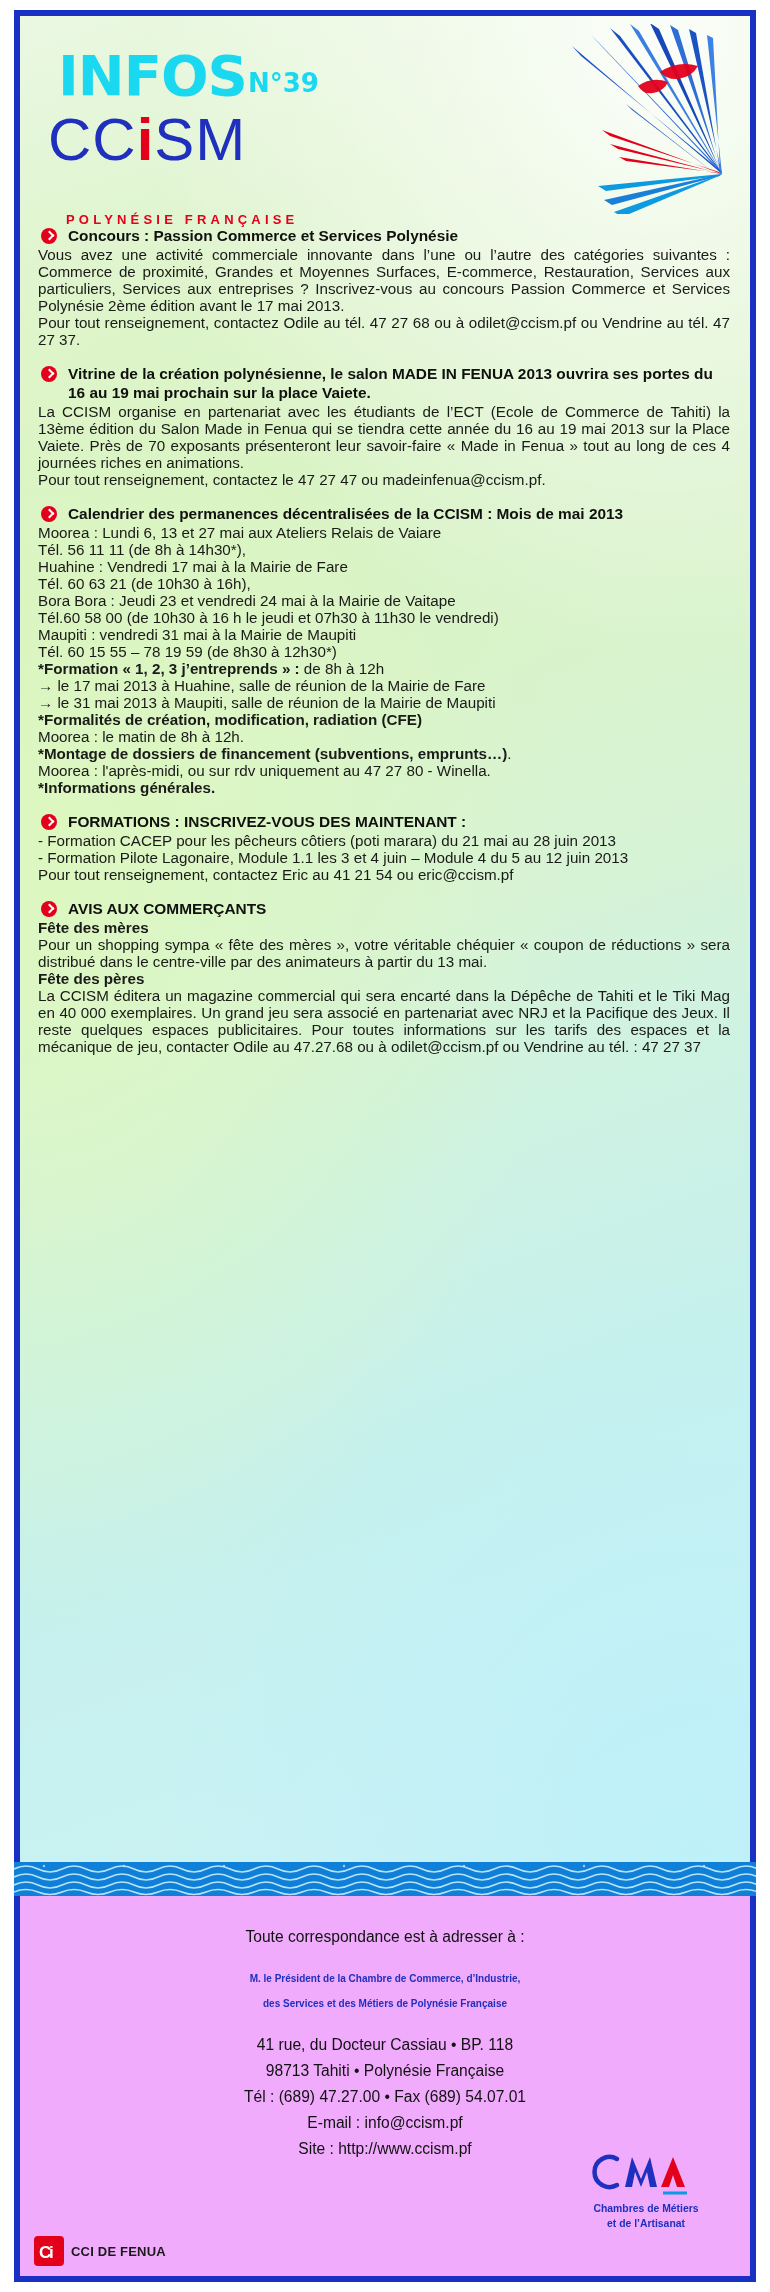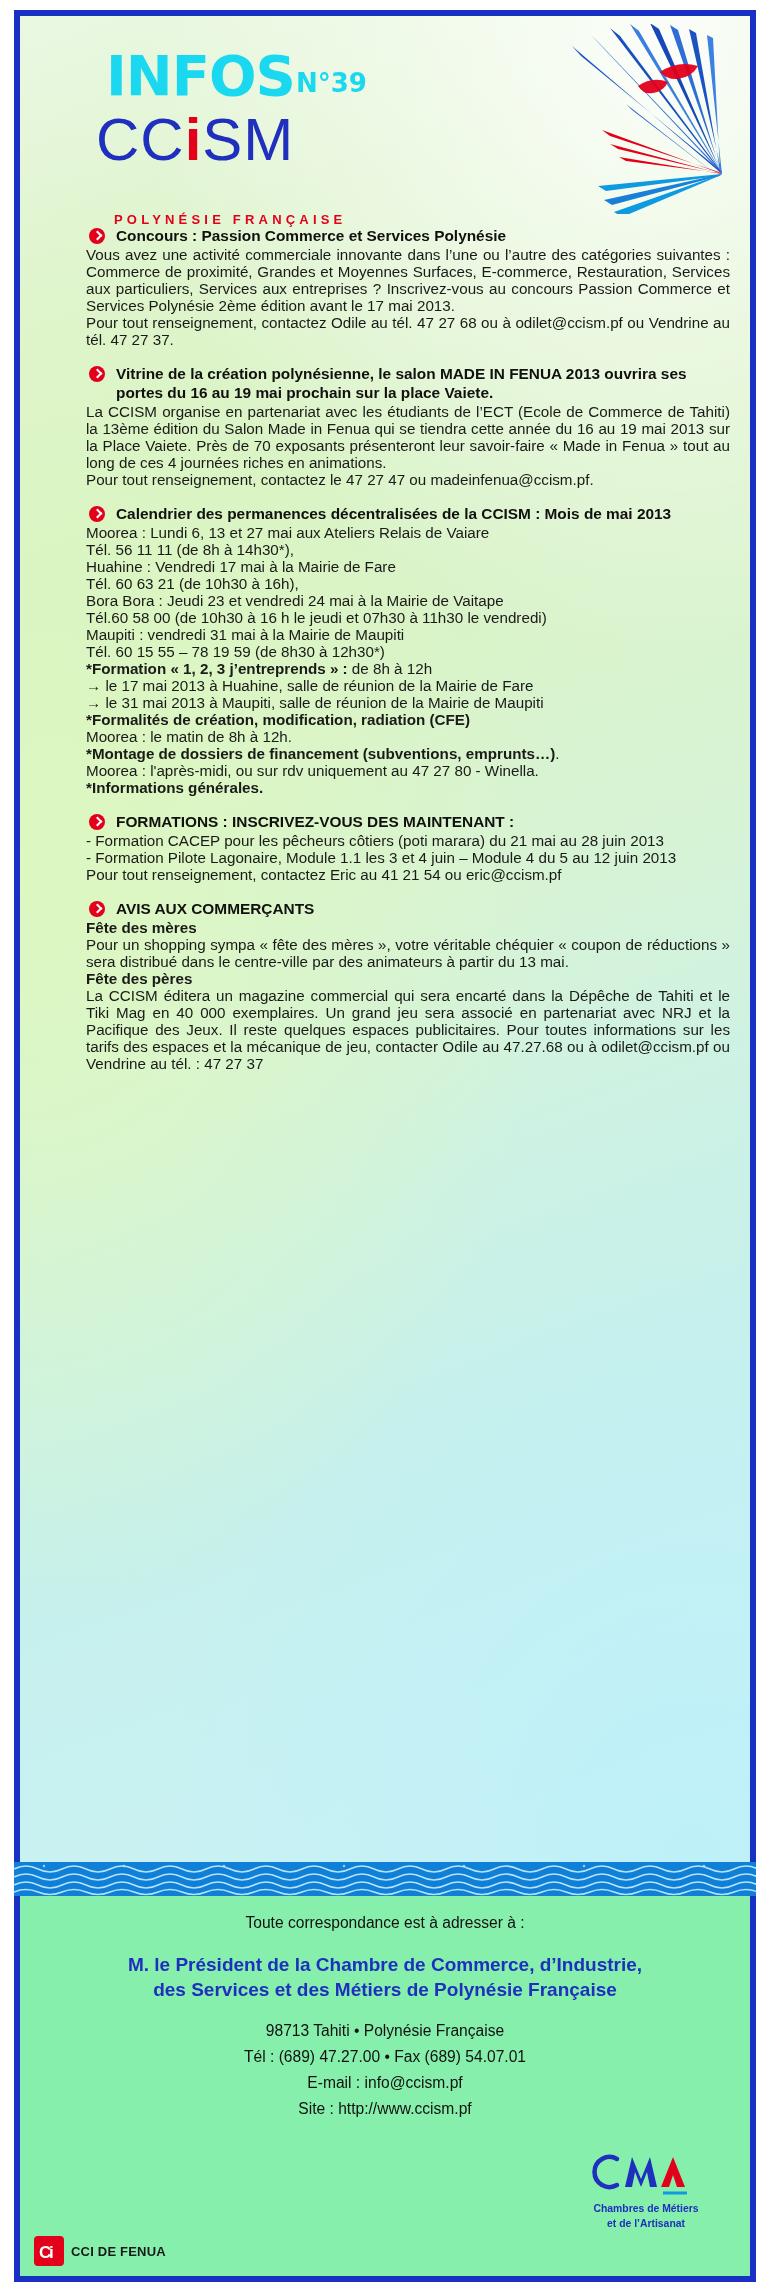--- a/index.html
+++ b/index.html
@@ -28,21 +28,20 @@
         #eaf8e2 0%,
         #dff4cf 14%,
         #d8f2c6 26%,
         #d9f3cb 38%,
         #d7f3d6 50%,
         #cdf2e4 62%,
         #c6f0ec 74%,
         #c8f1f2 85%,
         #cdf2f5 100%);
     overflow: hidden;
-    padding-left: 48px;
   }
   .panel::after{
     content:"";
     position:absolute; inset:0;
     background: radial-gradient(130% 60% at 88% 2%, rgba(255,255,255,.88) 0%, rgba(255,255,255,0) 55%),
                 radial-gradient(120% 70% at 4% 46%, rgba(222,248,190,.85) 0%, rgba(222,248,190,0) 58%),
                 radial-gradient(120% 55% at 92% 99%, rgba(186,240,250,.8) 0%, rgba(186,240,250,0) 60%);
     pointer-events:none;
   }
   .panel-inner { position: relative; z-index: 3; }
@@ -165,32 +164,32 @@
 
   
   .footer {
     position: absolute;
     left: 14px;
     top: 1896px;
     width: 742px;
     height: 386px;
     border: 6px solid #1a2fc4;
     border-top: none;
-    background: #86efac;
+    background: #f0abfc;
     text-align: center;
-    padding-top: 14px;
+    padding-top: 28px;
   }
   .f-line {
     font-size: 15.6px;
     color: #111;
     line-height: 26px;
     font-family: "Liberation Sans", sans-serif;
   }
   .f-blue {
-    font-size: 19px;
+    font-size: 10px;
     color: #1f2fbe;
     font-weight: bold;
     line-height: 25px;
     font-family: "Liberation Sans", sans-serif;
   }
   .f-space { height: 16px; }
 
   .cma {
     position: absolute;
     right: 16px;
@@ -371,20 +370,21 @@
     </svg>
   </div>
 
   <div class="footer">
 
     <div class="f-line">Toute correspondance est à adresser à :</div>
     <div class="f-space"></div>
     <div class="f-blue">M. le Président de la Chambre de Commerce, d’Industrie,</div>
     <div class="f-blue">des Services et des Métiers de Polynésie Française</div>
     <div class="f-space"></div>
+    <div class="f-line">41 rue, du Docteur Cassiau • BP. 118</div>
     <div class="f-line">98713 Tahiti • Polynésie Française</div>
     <div class="f-line">Tél : (689) 47.27.00 • Fax (689) 54.07.01</div>
     <div class="f-line">E-mail : info@ccism.pf</div>
     <div class="f-line">Site : http://www.ccism.pf</div>
 
     <div class="cma">
       <svg width="110" height="50" viewBox="0 0 110 50">
         <g fill="none" stroke="#1f2fbe" stroke-width="4.5" stroke-linecap="round">
           <path d="M26,12 a15,15 0 1,0 0,26"></path>
         </g>

